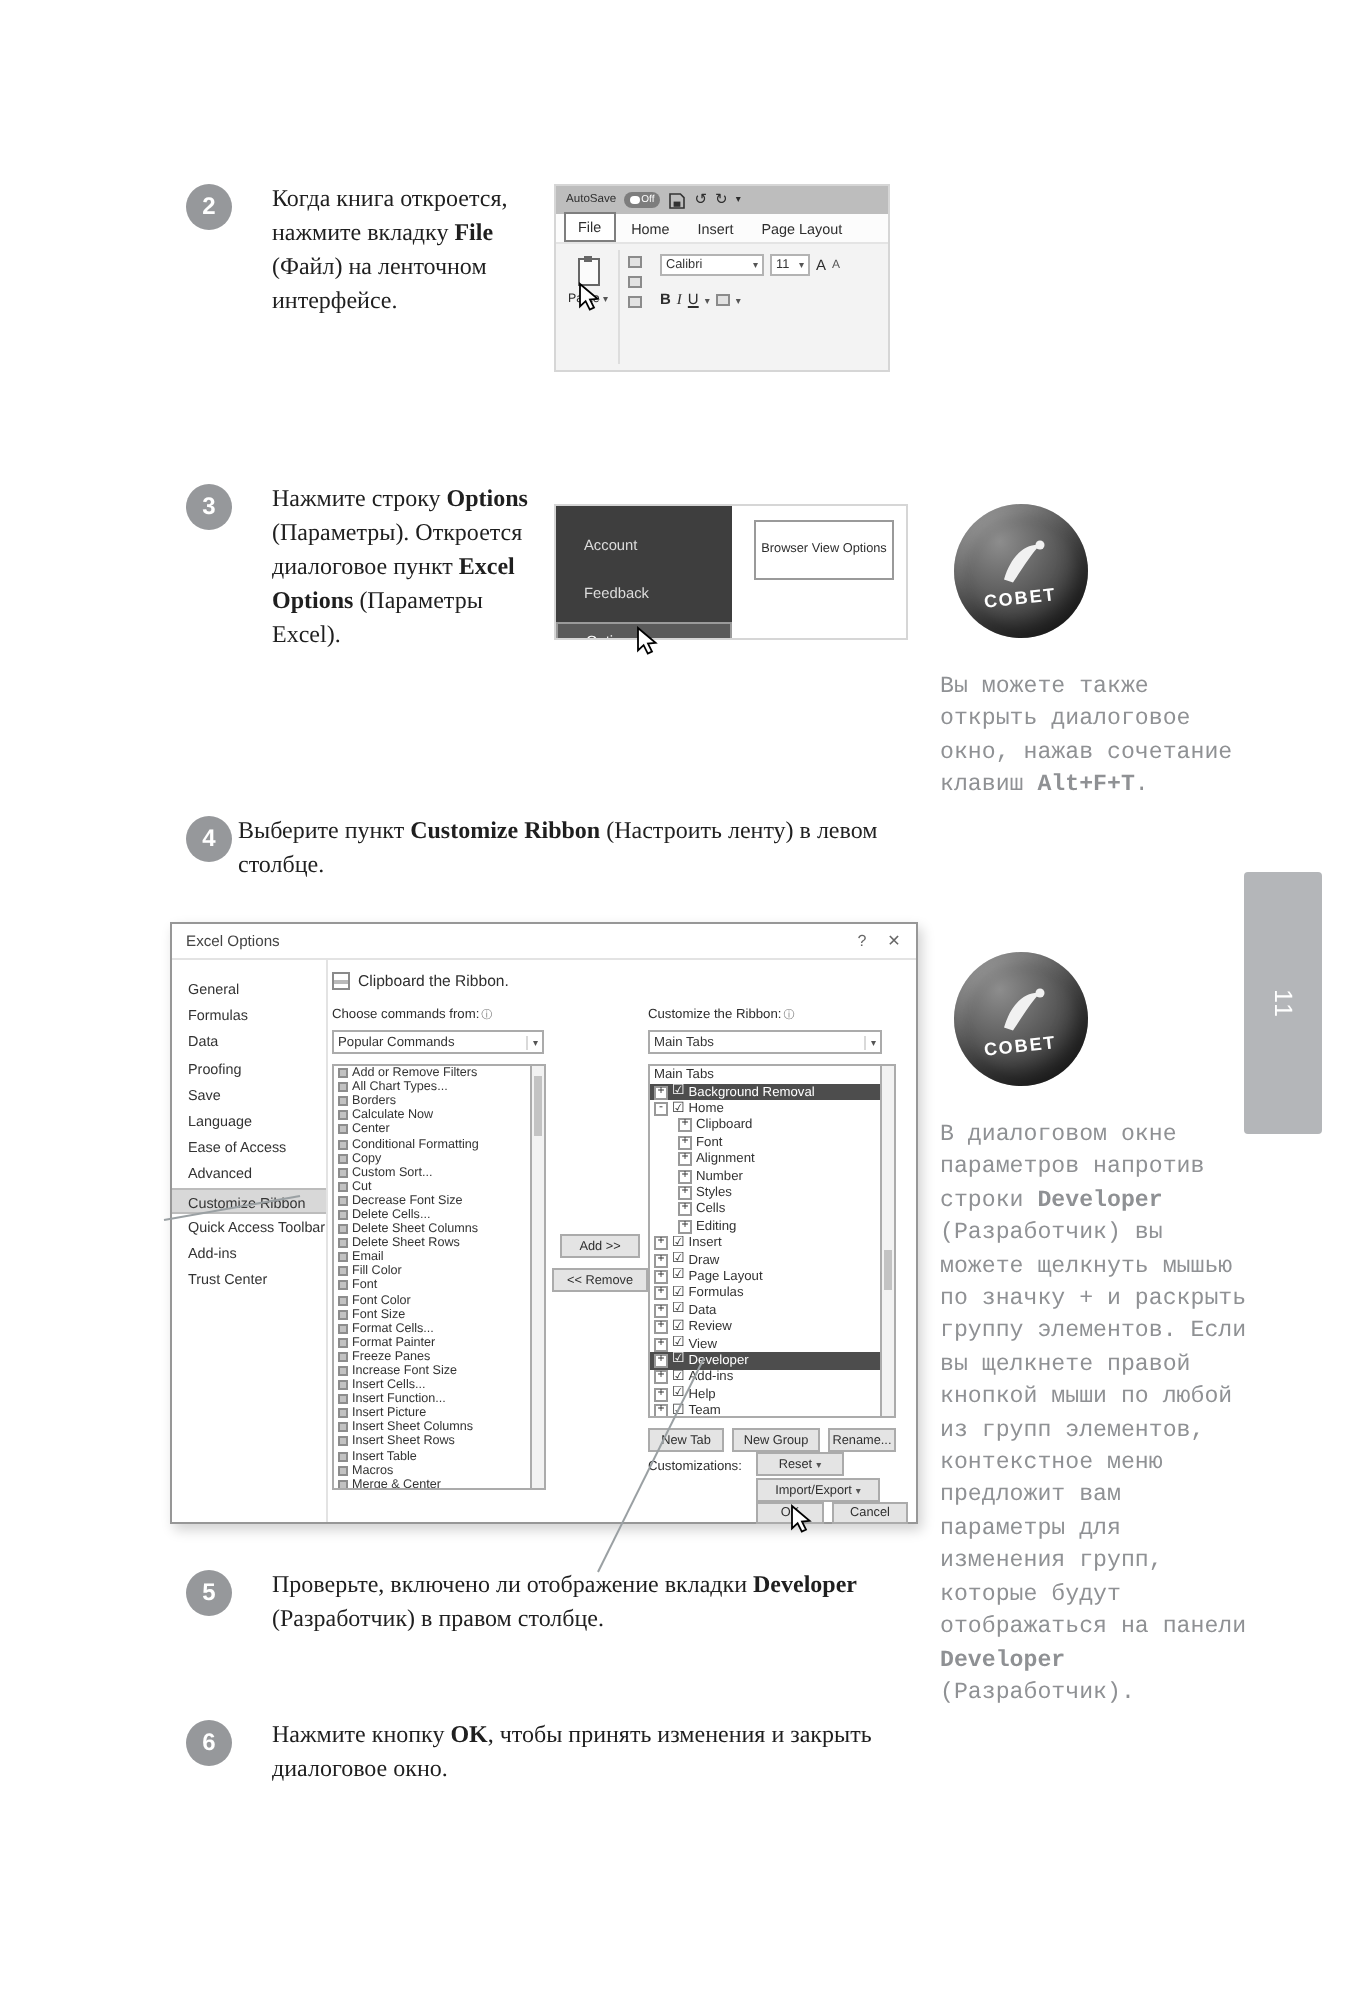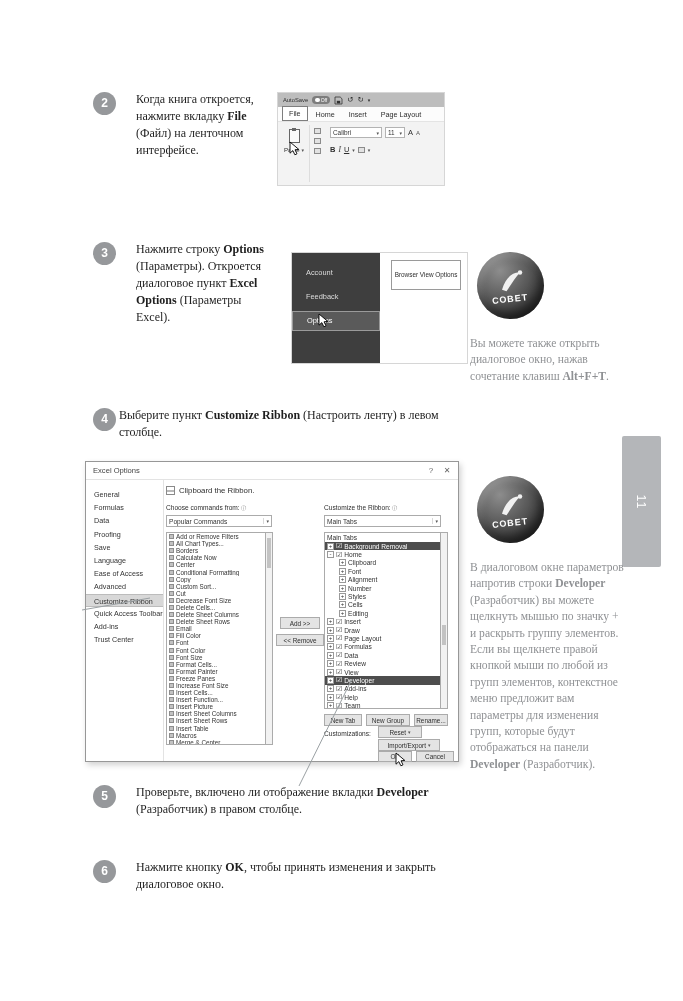--- a/index.html
+++ b/index.html
@@ -13,21 +13,21 @@
          font:bold 12px/23px "Liberation Sans",sans-serif;text-align:center}
   .stext{font-size:12px;line-height:17px}
   .stext .bold{font-weight:bold}
 
   
   .ball{width:67px;height:67px;border-radius:50%;
         background:radial-gradient(circle at 34% 28%, #8d8d8d, #555 48%, #2c2c2c 82%);
         box-shadow:inset -4px -7px 10px rgba(0,0,0,.45), inset 3px 4px 7px rgba(255,255,255,.22);
         display:flex;flex-direction:column;align-items:center;justify-content:center}
   .ball-label{font:bold 9px "Liberation Sans",sans-serif;color:#fff;letter-spacing:1px;transform:rotate(-6deg);margin-top:1px}
-  .tip-text{font-family:Liberation Serif, serif;font-size:11.6px;line-height:16.4px;color:var(--tip_text,#8f9194)}
+  .tip-text{font-family:Liberation Mono, monospace;font-size:11.6px;line-height:16.4px;color:var(--tip_text,#8f9194)}
   .tip-text .bold{font-weight:bold}
 
   
   .page-tab{width:39px;height:131px;background:var(--page_tab,#b4b6b9);border-radius:2px;
             display:flex;align-items:center;justify-content:center}
   .page-tab span{font:12.5px "Liberation Sans",sans-serif;color:#fff;letter-spacing:1px;transform:rotate(90deg)}
 
   
   .shot{font-family:"Liberation Sans",sans-serif;color:#333;border:1px solid #d6d6d6;background:#fff;overflow:hidden}
 
@@ -172,21 +172,21 @@
         </div>
       </div>
     </div>
   </div>
 
   <div class="abs badge" style="left:93px;top:242px">3</div>
   <div class="abs stext" style="left:136px;top:241px;width:136px">
     
   <span>Нажмите строку </span><span class="bold">Options</span><span> (Параметры). Откроется диалоговое пункт </span><span class="bold">Excel Options</span><span> (Параметры Excel).</span></div>
 
-  <div class="abs shot" style="left:291px;top:252px;width:177px;height:112px">
+  <div class="abs shot" style="left:277px;top:252px;width:177px;height:68px">
     <div class="bs-panel">
 
     <div class="bs-item">Account</div>
         <div class="bs-item">Feedback</div>
         <div class="bs-item sel">Options</div>
       </div>
     <div class="bs-body">
       <div class="bvo">Browser View Options</div>
     </div>
   </div>

